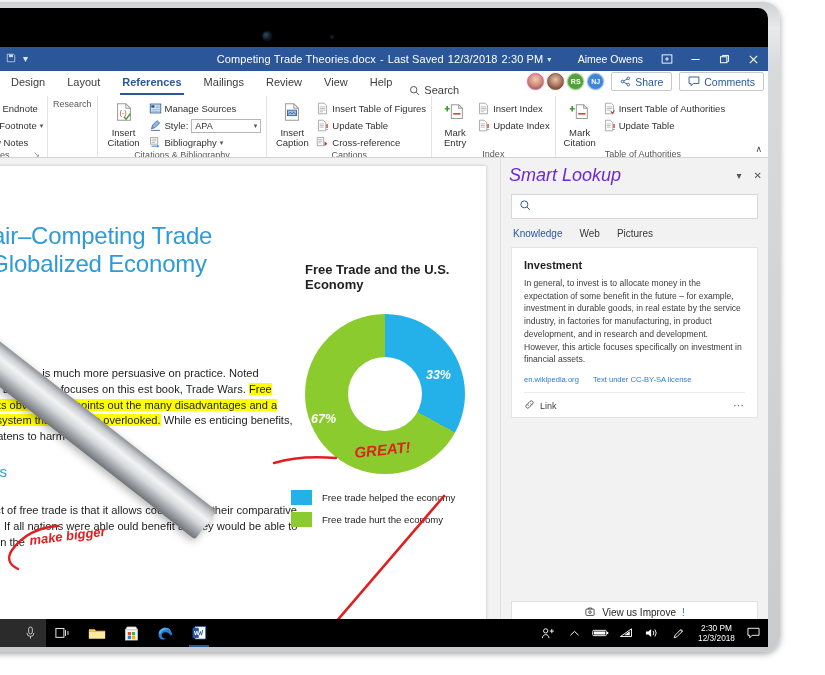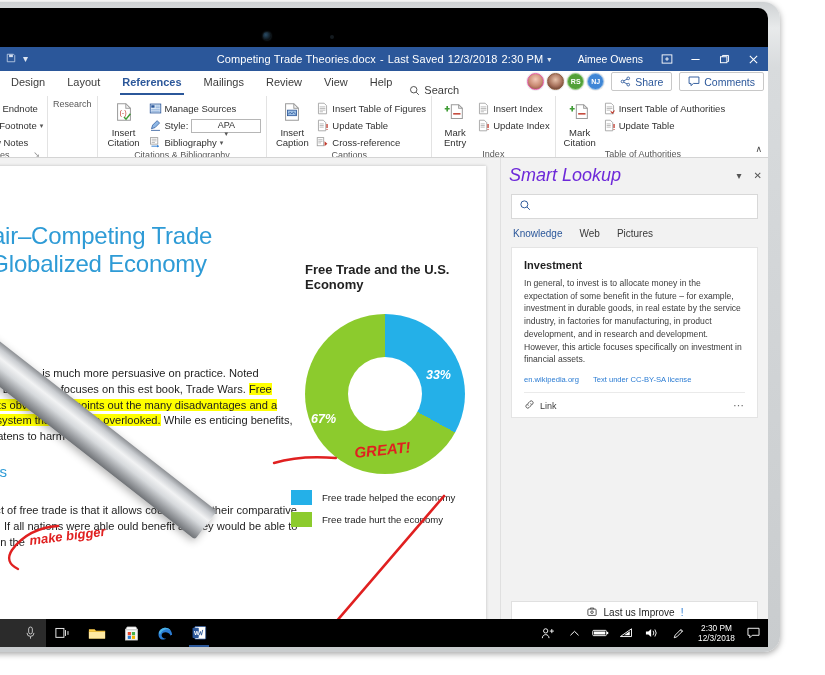--- a/index.html
+++ b/index.html
@@ -175,21 +175,21 @@
     display: flex; align-items: center; gap: 3px;
     font-size: 9.5px; white-space: nowrap; height: 15px;
   }
   .smallbtn .ico { width: 13px; height: 13px; display:flex; align-items:center; justify-content:center; }
   .stylebox {
     display: flex; align-items: center; gap: 3px; height: 15px; font-size: 9.5px;
   }
   .combo {
     width: 70px; height: 14px; border: 1px solid #b6b6b6; background: #fff;
     display: flex; align-items: center; justify-content: space-between;
-    padding: 0 3px; font-size: 9px; flex-direction: column;
+    padding: 0 3px; font-size: 9px;
   }
   .combo .car { font-size: 7px; color:#555; }
   .dialog-launch { font-size: 8px; color:#8a8a8a; }
   .caret-sm { font-size: 7px; color: #555; }
   .ribbon-collapse {
     position: absolute; right: 6px; bottom: 3px;
     font-size: 9px; color: #4a4a4a;
   }
 
   
@@ -776,21 +776,21 @@
 
         <div class="tp-bottom">
           <div class="improve-btn">
             <span>
               <svg width="12" height="12" viewBox="0 0 14 14">
                   <rect x="2.2" y="3.6" width="9.6" height="7.4" rx="1" fill="none" stroke="#3a3a3a" stroke-width="1"></rect>
                   <path d="M5 3.6V2.4h4v1.2" fill="none" stroke="#3a3a3a" stroke-width="1"></path>
                   <circle cx="7" cy="7.2" r="1.5" fill="none" stroke="#3a3a3a" stroke-width="1"></circle>
                 </svg>
             </span>
-            <span>Last us Improve</span>
+            <span>View us Improve</span>
               <span class="bang">!</span>
           </div>
           <div class="tp-credit">
             <span class="powered">
               <span>Powered by</span>
               <span class="bing-b">
                 <svg width="8" height="11" viewBox="0 0 10 13" style="vertical-align:-1px">
                     <path d="M1 0.5l2.6 1v8.2l4-2.3-2.1-1-.9-2.4 5.4 2.5v2.6L3.6 12.5 1 11.1z" fill="#1b1b1b"></path>
                   </svg>
               </span>

